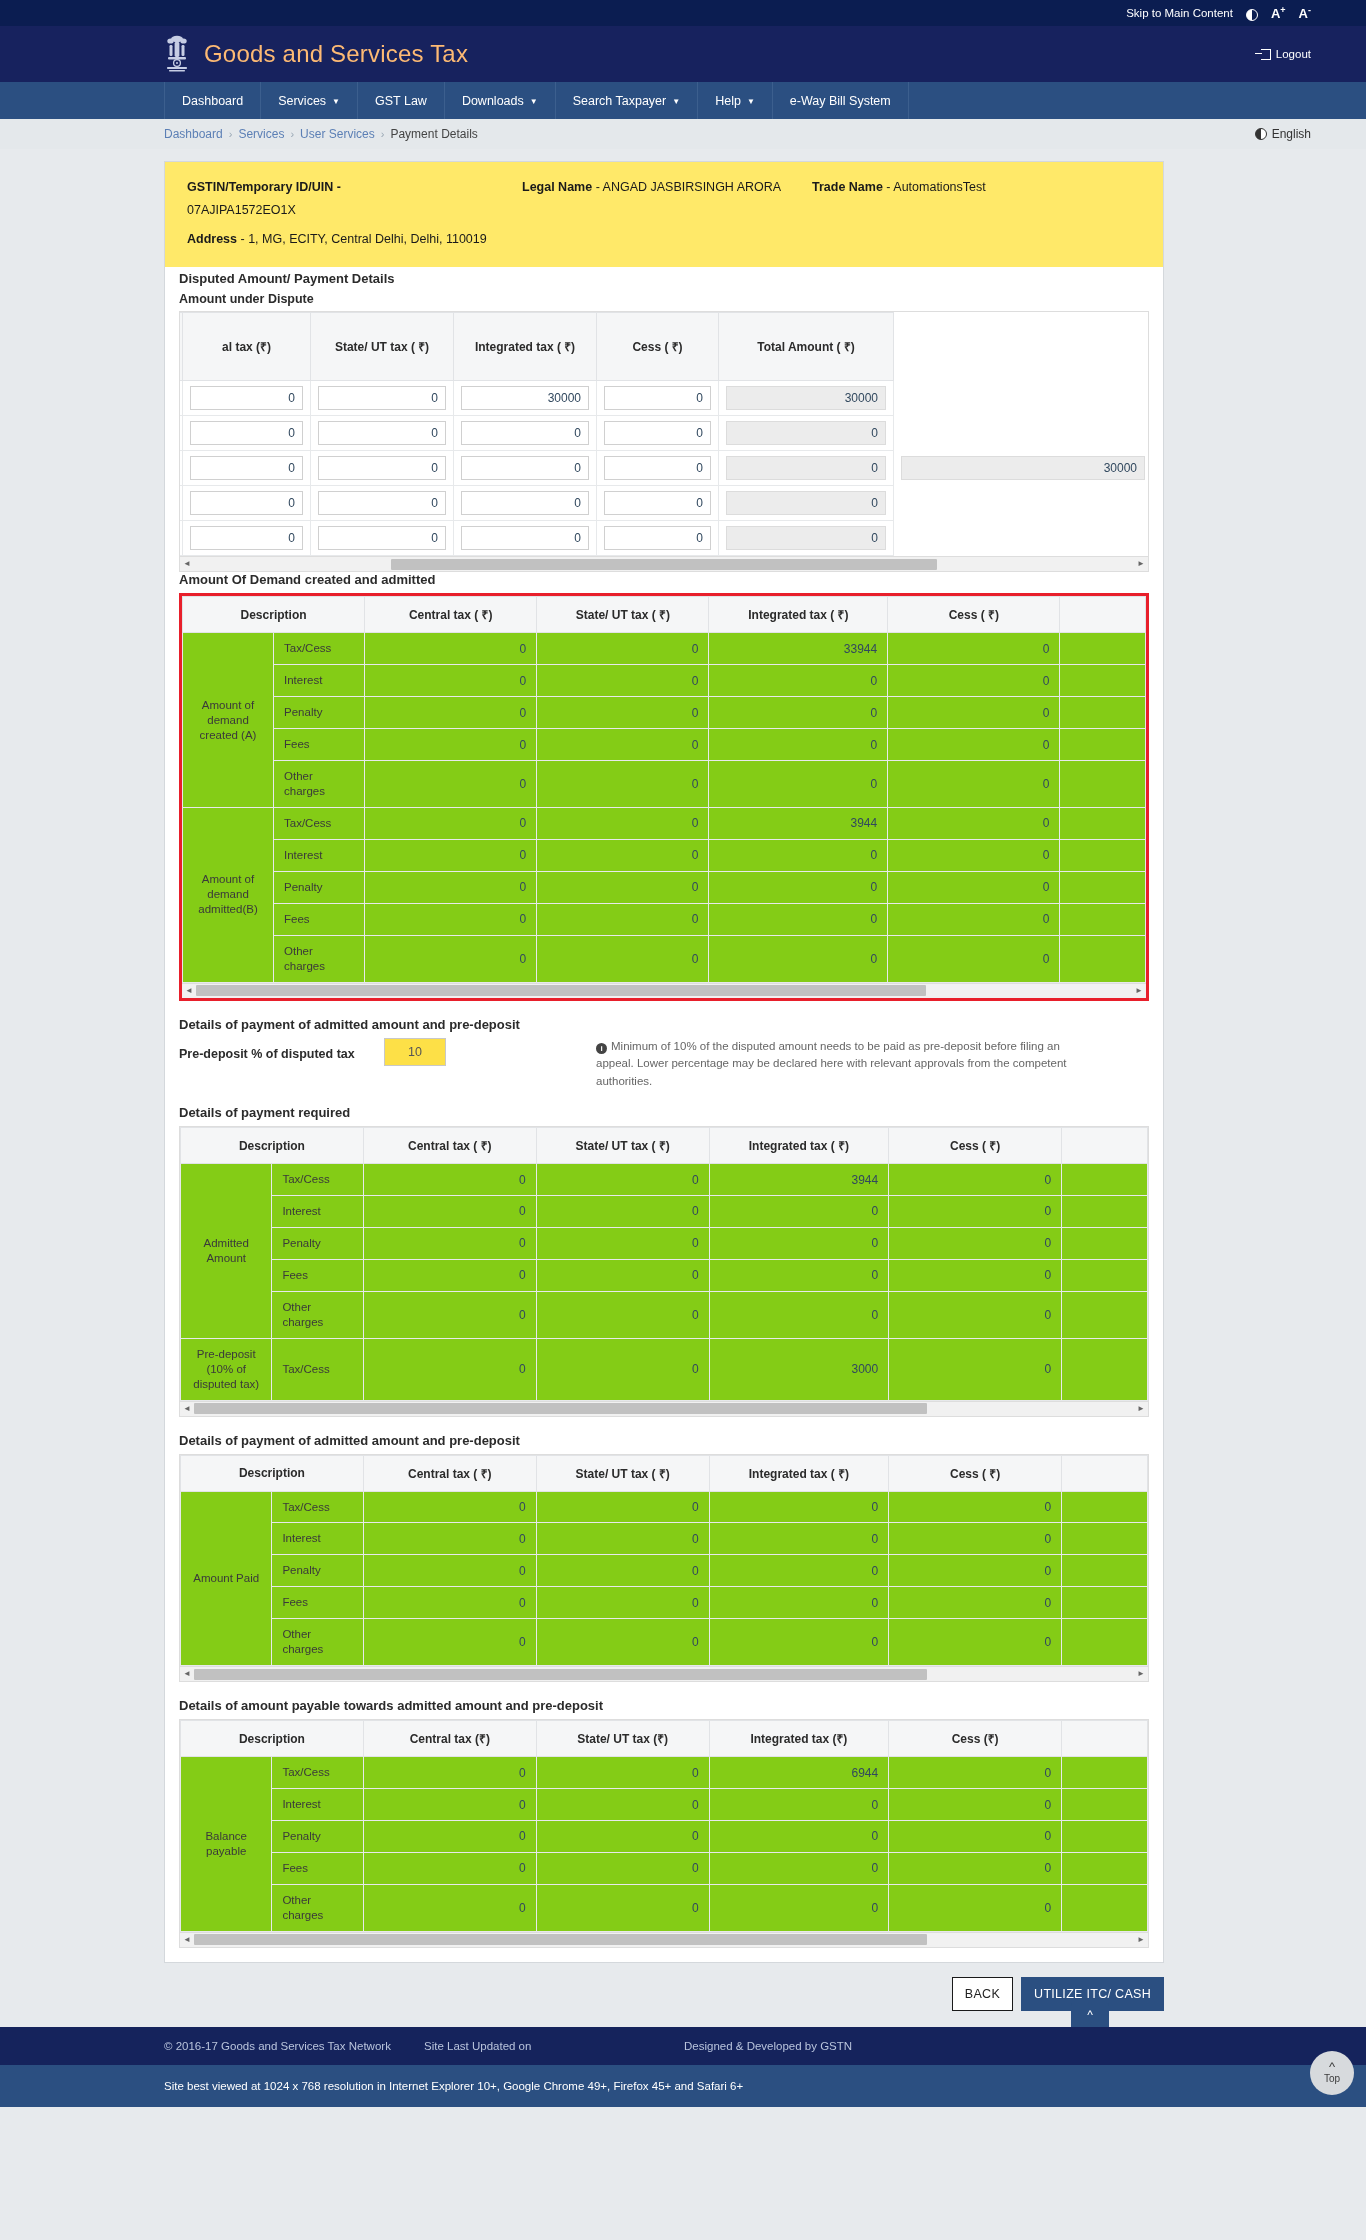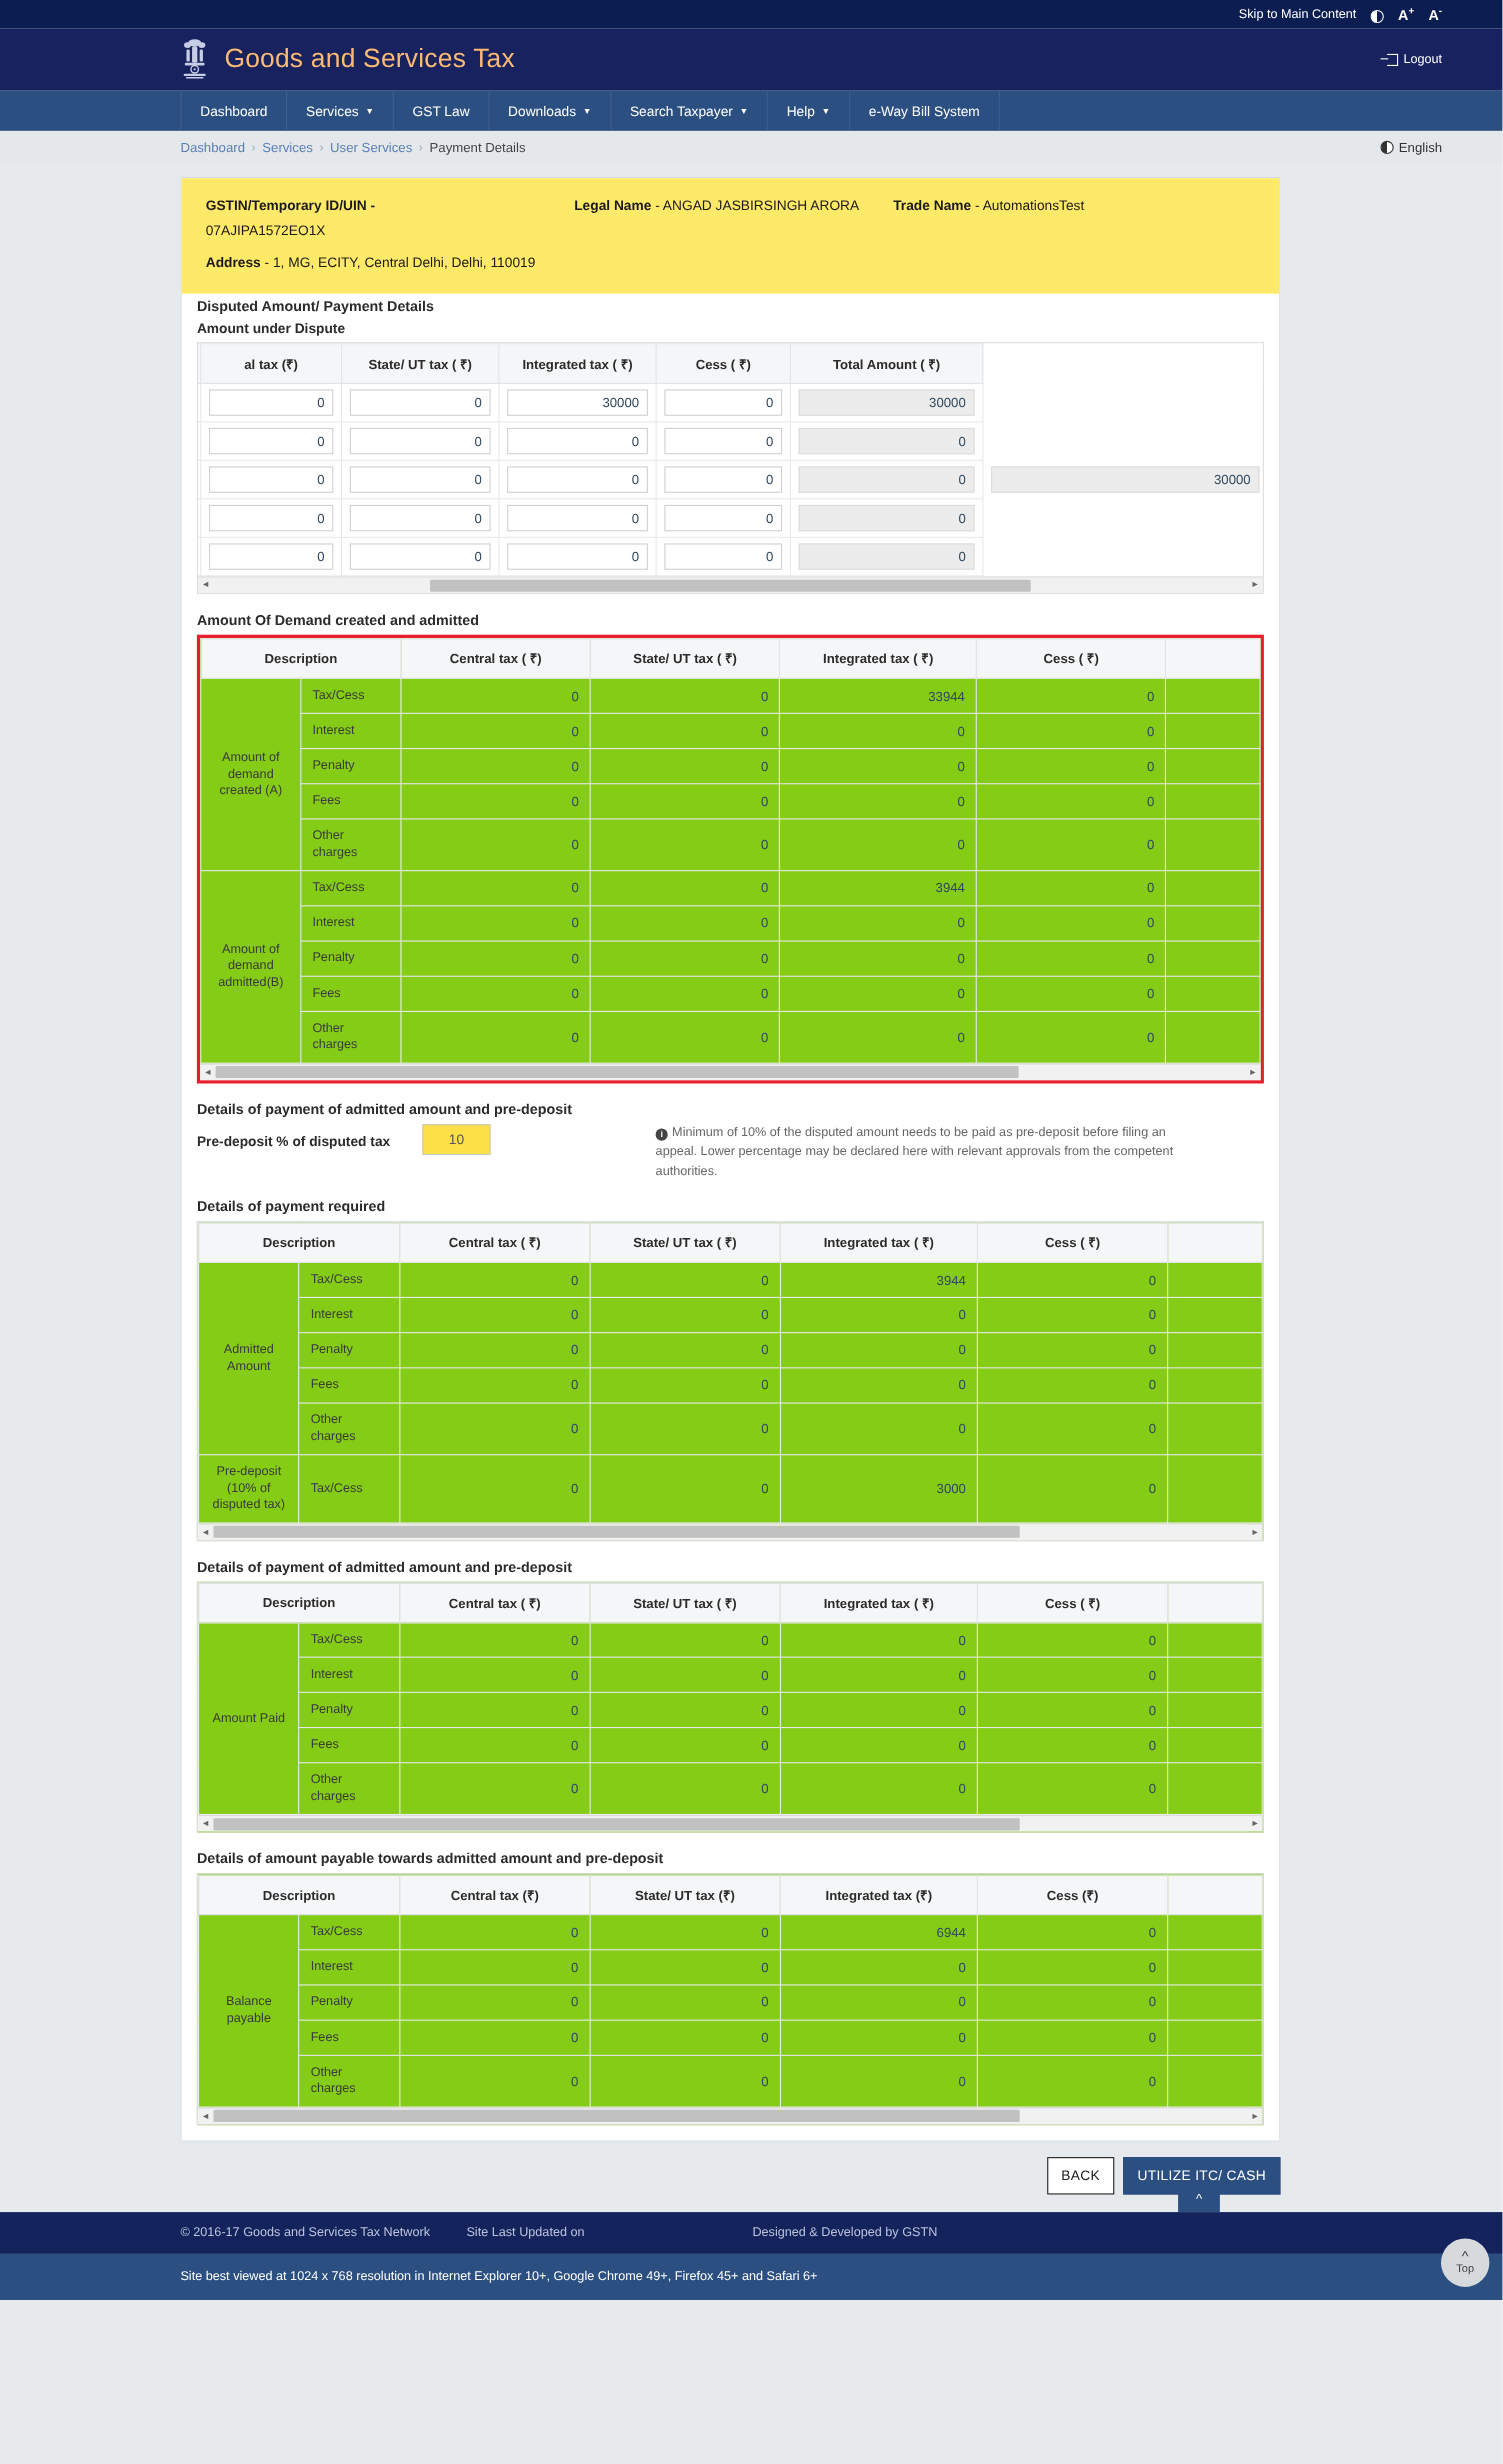--- a/index.html
+++ b/index.html
@@ -200,21 +200,21 @@
   }
   table.dispute {
     border-collapse:collapse;
     font-size:12px;
     table-layout:fixed;
     width:1100px;
     margin-left:-128px;
   }
   table.dispute th {
     background:#f5f6f7; border:1px solid #e1e3e6;
-    padding:9px 6px; font-size:12px; font-weight:bold; text-align:center; color:#2b2b2b;
+    padding:25px 6px; font-size:12px; font-weight:bold; text-align:center; color:#2b2b2b;
   }
   table.dispute td {
     border:1px solid #e7e9eb; padding:5px 7px; height:34px;
   }
   table.dispute td.nb { border:none; }
   .cell-input {
     width:100%; height:24px; border:1px solid #d0d0d0; background:#fff;
     text-align:right; padding:2px 7px; font-size:12px; color:#31485e;
     font-family:"Liberation Sans", sans-serif;
   }
@@ -461,21 +461,21 @@
       </div>
       <div class="hscroll">
         <span class="arrow">◄</span>
         <div class="track">
           <div class="thumb" style="left:21%;width:58%;"></div>
         </div>
         <span class="arrow">►</span>
       </div>
     </div>
 
-    <div class="section-title" style="margin-top:16px">Amount Of Demand created and admitted</div>
+    <div class="section-title" style="margin-top:0">Amount Of Demand created and admitted</div>
 
     <div class="redbox">
       <div class="tbl-scroll" style="border:none">
         <table class="gst">
           <colgroup>
             <col style="width:83px">
                 <col style="width:83px">
                 <col style="width:157px">
             <col style="width:157px">
                 <col style="width:163px">

